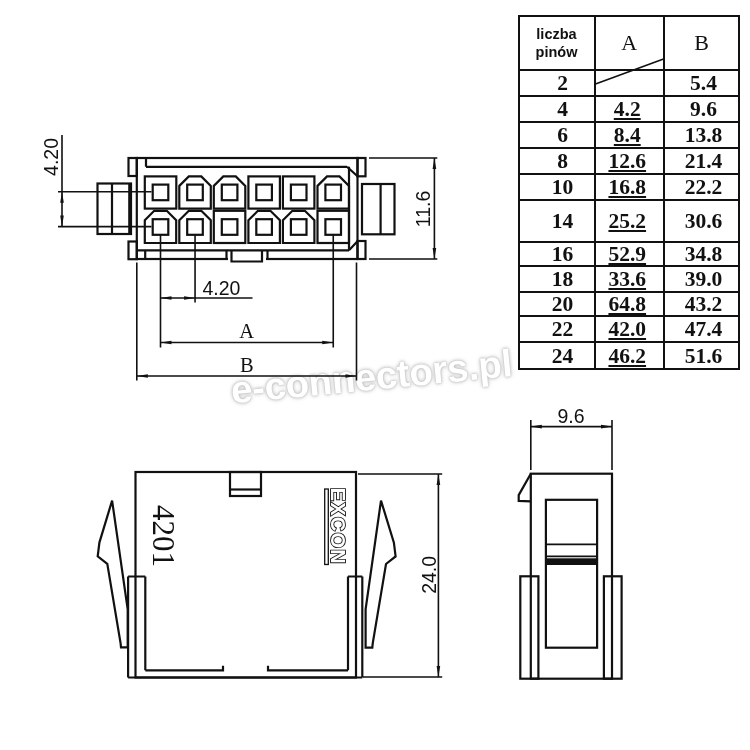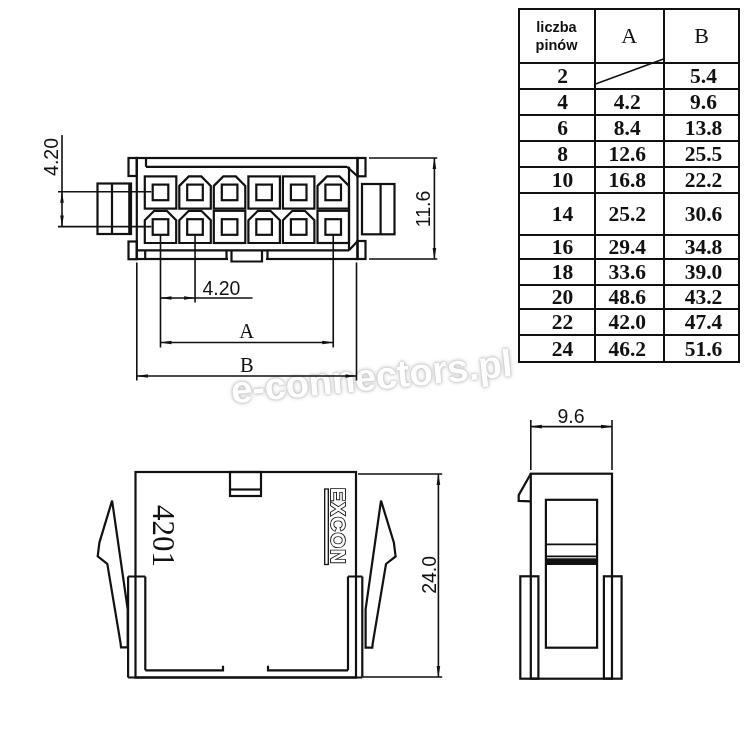--- a/index.html
+++ b/index.html
@@ -3,29 +3,29 @@
 <meta charset="utf-8">
 <style>
   html,body{margin:0;padding:0;background:#fff;}
   #page{position:relative;width:750px;height:750px;background:#fff;overflow:hidden;
         font-family:"Liberation Sans",sans-serif;color:#111;-webkit-font-smoothing:antialiased;}
   #page svg{position:absolute;left:0;top:0;}
   .wm{position:absolute;left:231px;top:354px;width:300px;height:60px;
       font-size:38.5px;font-weight:bold;letter-spacing:-0.3px;color:#fff;
       text-shadow:0 0 1px #b9b9b9,0 0 3px #bdbdbd,0 0 5px #cbcbcb;
       transform:rotate(-5.6deg);transform-origin:center;white-space:nowrap;}
-  .tblwrap{position:absolute;left:517.5px;top:8px;}
+  .tblwrap{position:absolute;left:517.5px;top:15px;}
   table.pins{border-collapse:collapse;table-layout:fixed;}
   table.pins td{border:2px solid #111;text-align:center;vertical-align:middle;
       font-family:"Liberation Serif",serif;font-weight:bold;font-size:21.5px;padding:0;line-height:22px;}
   table.pins td.hdr{font-family:"Liberation Sans",sans-serif;font-weight:bold;font-size:14.5px;
       line-height:18px;text-align:center;}
   table.pins td.ab{font-family:"Liberation Serif",serif;font-weight:normal;font-size:22px;}
   table.pins td.c1{text-indent:12px;}
-  table.pins td.ca{text-indent:-4px;}
+  table.pins td.ca{text-indent:-4px;text-decoration:underline;}
   table.pins td.cb{text-indent:4px;}
   .rot{position:absolute;white-space:nowrap;}
 </style>
 </head>
 <body>
 <div id="page">
 
 <div class="wm">e-connectors.pl</div>
 
 <div class="tblwrap">
@@ -47,45 +47,45 @@
             <td class="cb">9.6</td>
           </tr>
 <tr style="height:26.1px">
             <td class="c1">6</td>
             <td class="ca">8.4</td>
             <td class="cb">13.8</td>
           </tr>
 <tr style="height:26.1px">
             <td class="c1">8</td>
             <td class="ca">12.6</td>
-            <td class="cb">25.5</td>
+            <td class="cb">21.4</td>
           </tr>
 <tr style="height:26.1px">
             <td class="c1">10</td>
             <td class="ca">16.8</td>
             <td class="cb">22.2</td>
           </tr>
 <tr style="height:42px">
             <td class="c1">14</td>
             <td class="ca">25.2</td>
             <td class="cb">30.6</td>
           </tr>
 <tr style="height:14px">
             <td class="c1">16</td>
-            <td class="ca">29.4</td>
+            <td class="ca">52.9</td>
             <td class="cb">34.8</td>
           </tr>
 <tr style="height:26.1px">
             <td class="c1">18</td>
             <td class="ca">33.6</td>
             <td class="cb">39.0</td>
           </tr>
 <tr style="height:14px">
             <td class="c1">20</td>
-            <td class="ca">48.6</td>
+            <td class="ca">64.8</td>
             <td class="cb">43.2</td>
           </tr>
 <tr style="height:26.1px">
             <td class="c1">22</td>
             <td class="ca">42.0</td>
             <td class="cb">47.4</td>
           </tr>
 <tr style="height:27px">
             <td class="c1">24</td>
             <td class="ca">46.2</td>

